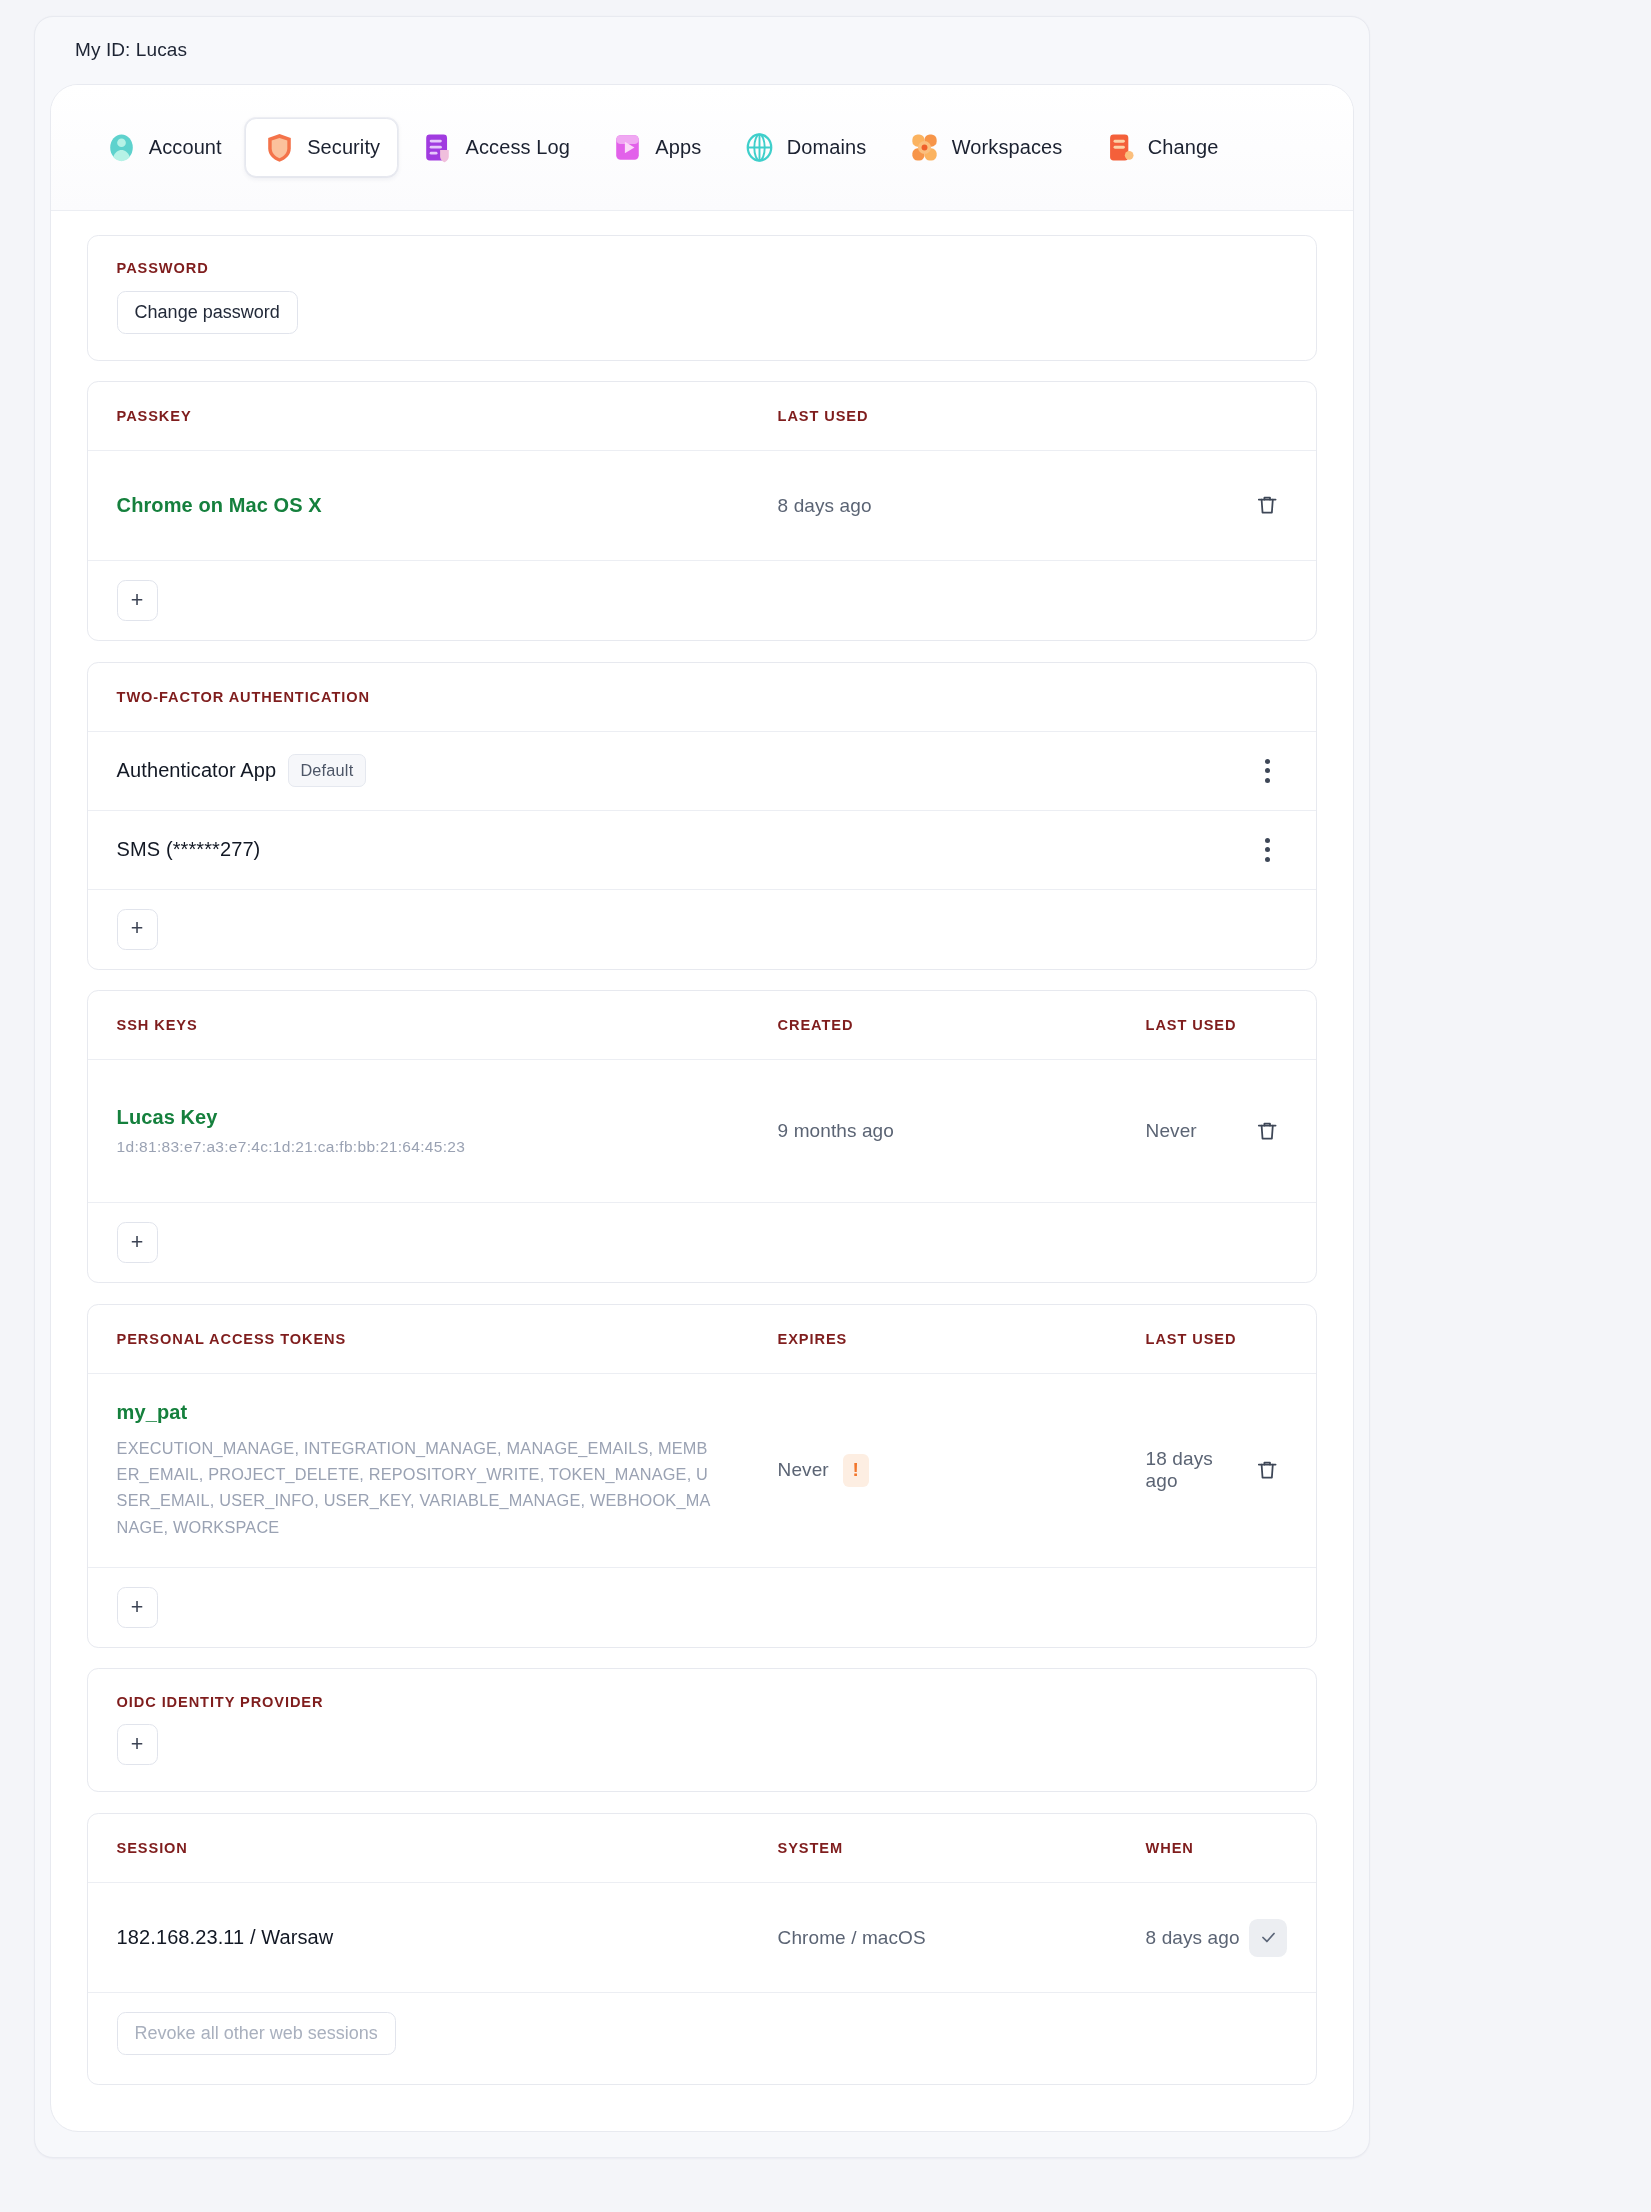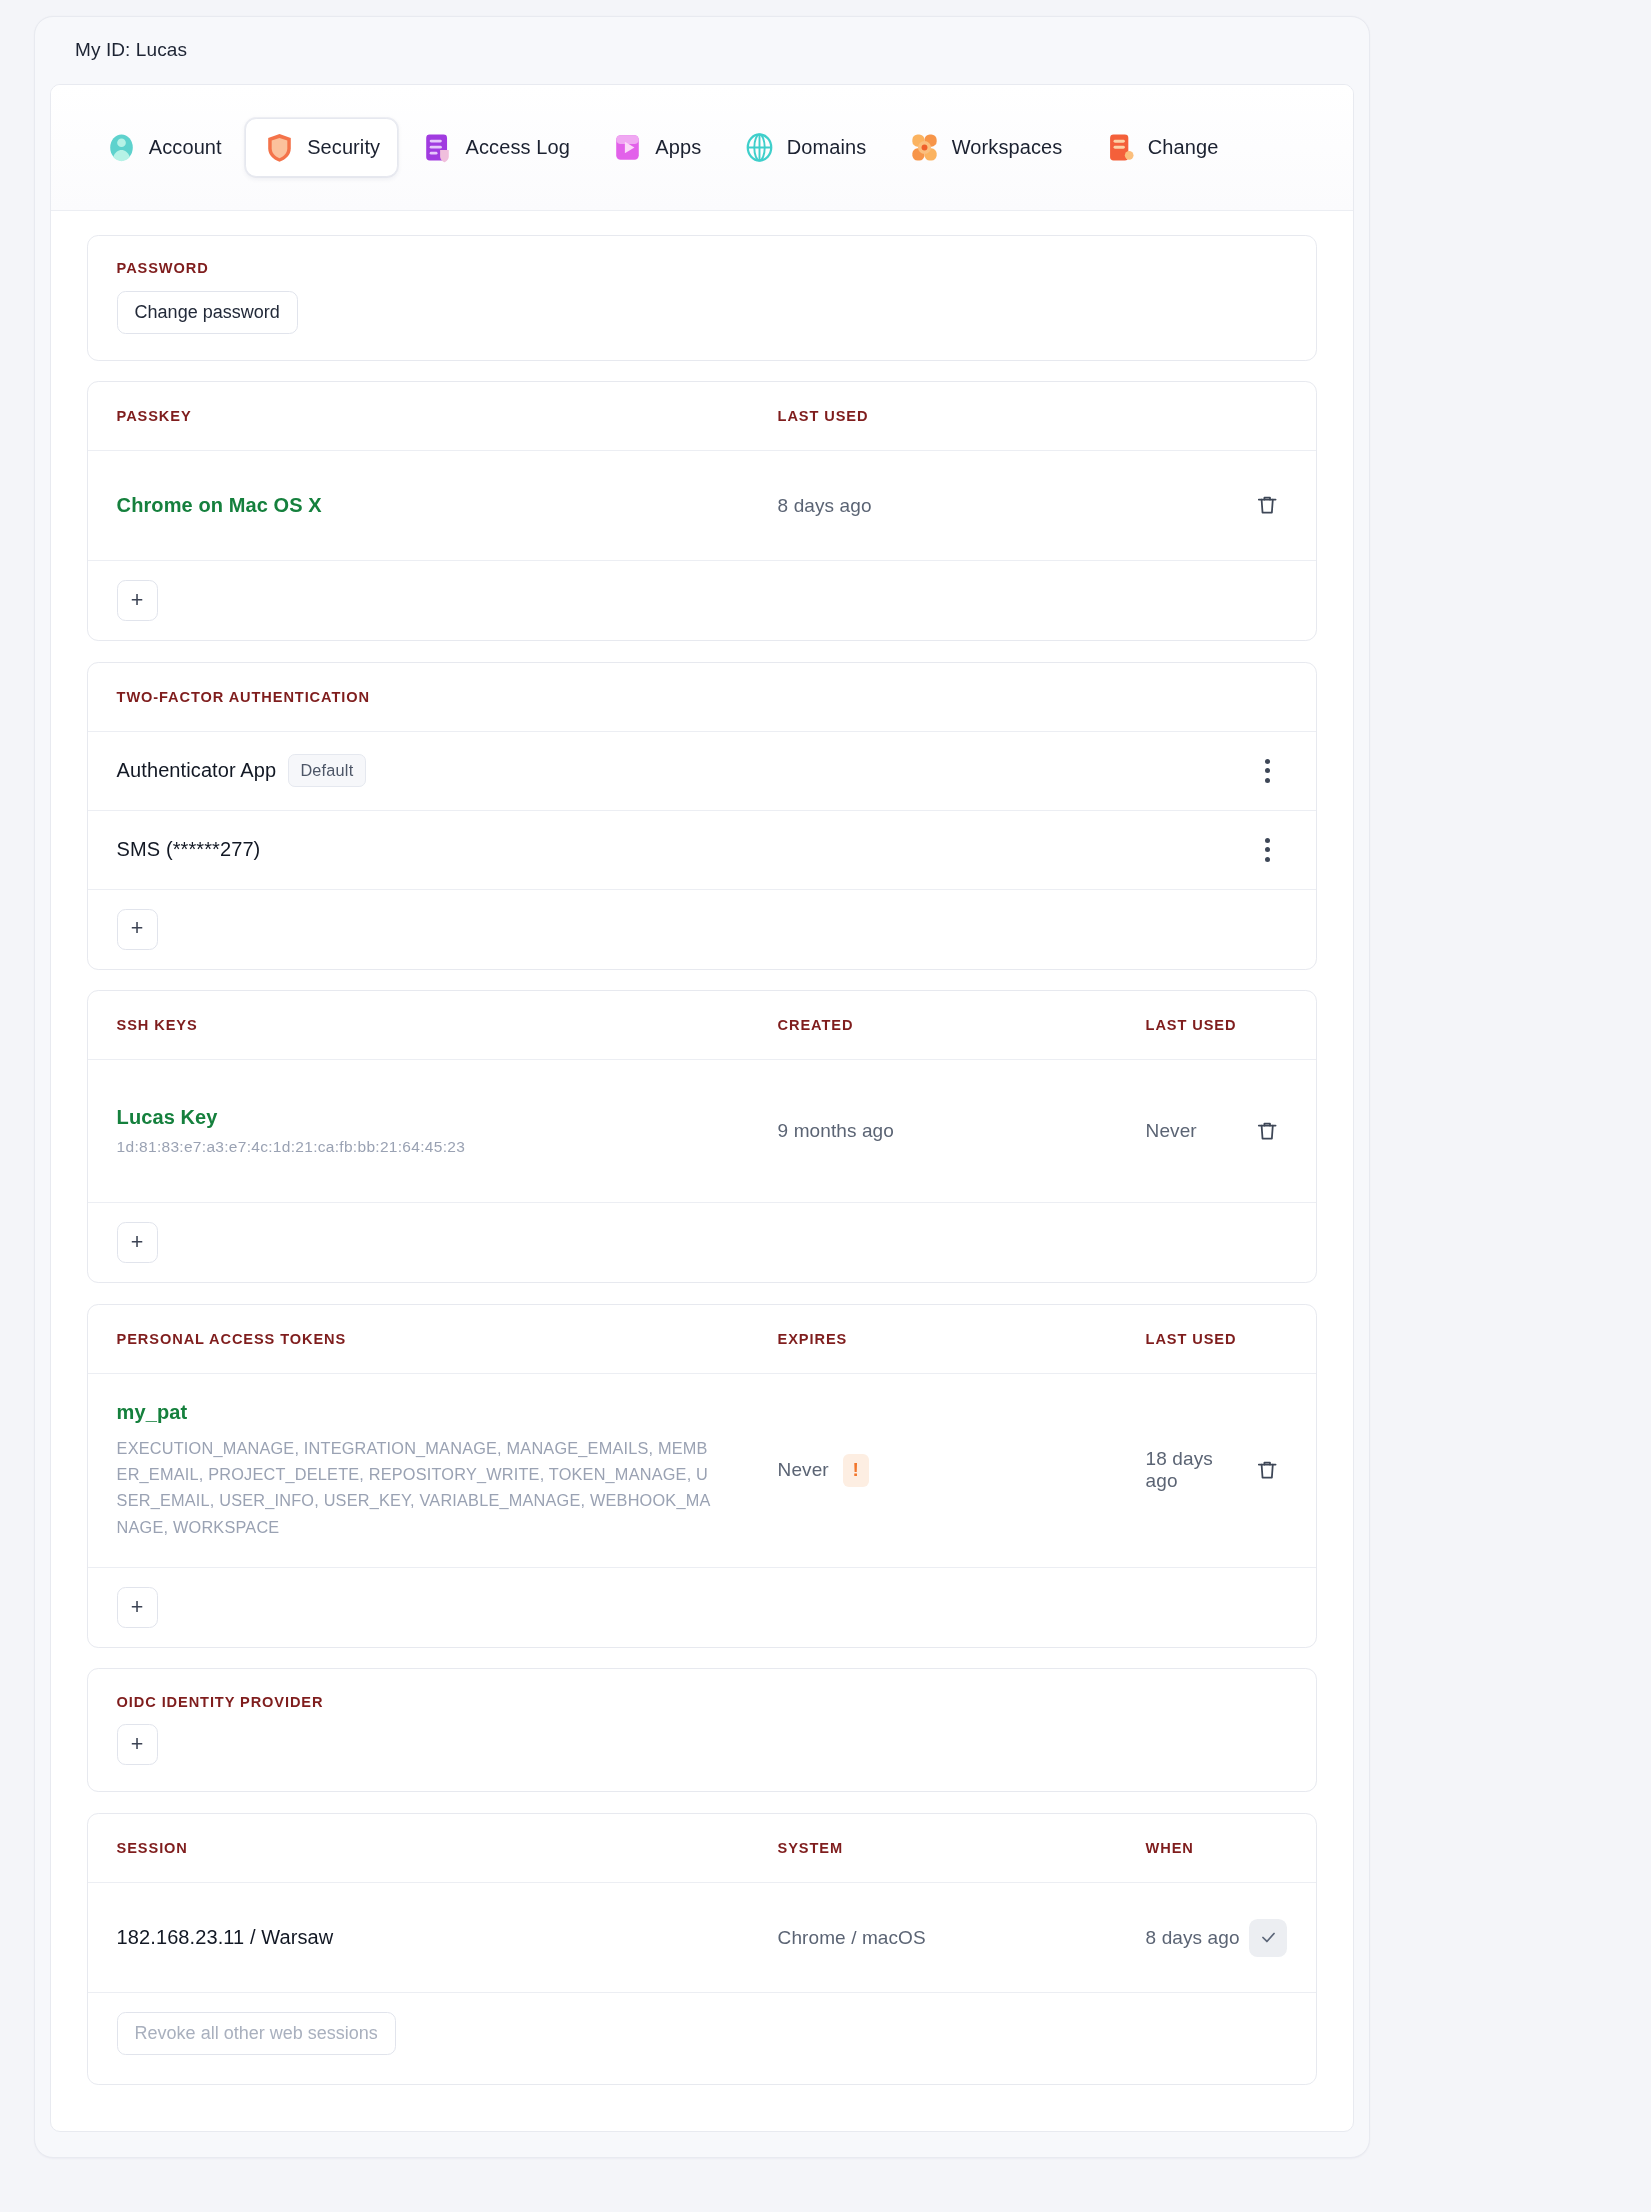--- a/index.html
+++ b/index.html
@@ -38,21 +38,21 @@
     font-size: 19px;
     color: #1d2433;
     letter-spacing: 0.1px;
   }
 
   
   .panel {
     margin: 0 14.6px 14.6px 14.6px;
     background: #ffffff;
     border: 0.9px solid #e8eaf0;
-    border-radius: 10px;
+    border-radius: 28px;
     overflow: hidden;
     min-height: 2048px;
   }
 
   
   .tabbar {
     display: flex;
     align-items: center;
     gap: 5.2px;
     height: 126px;

